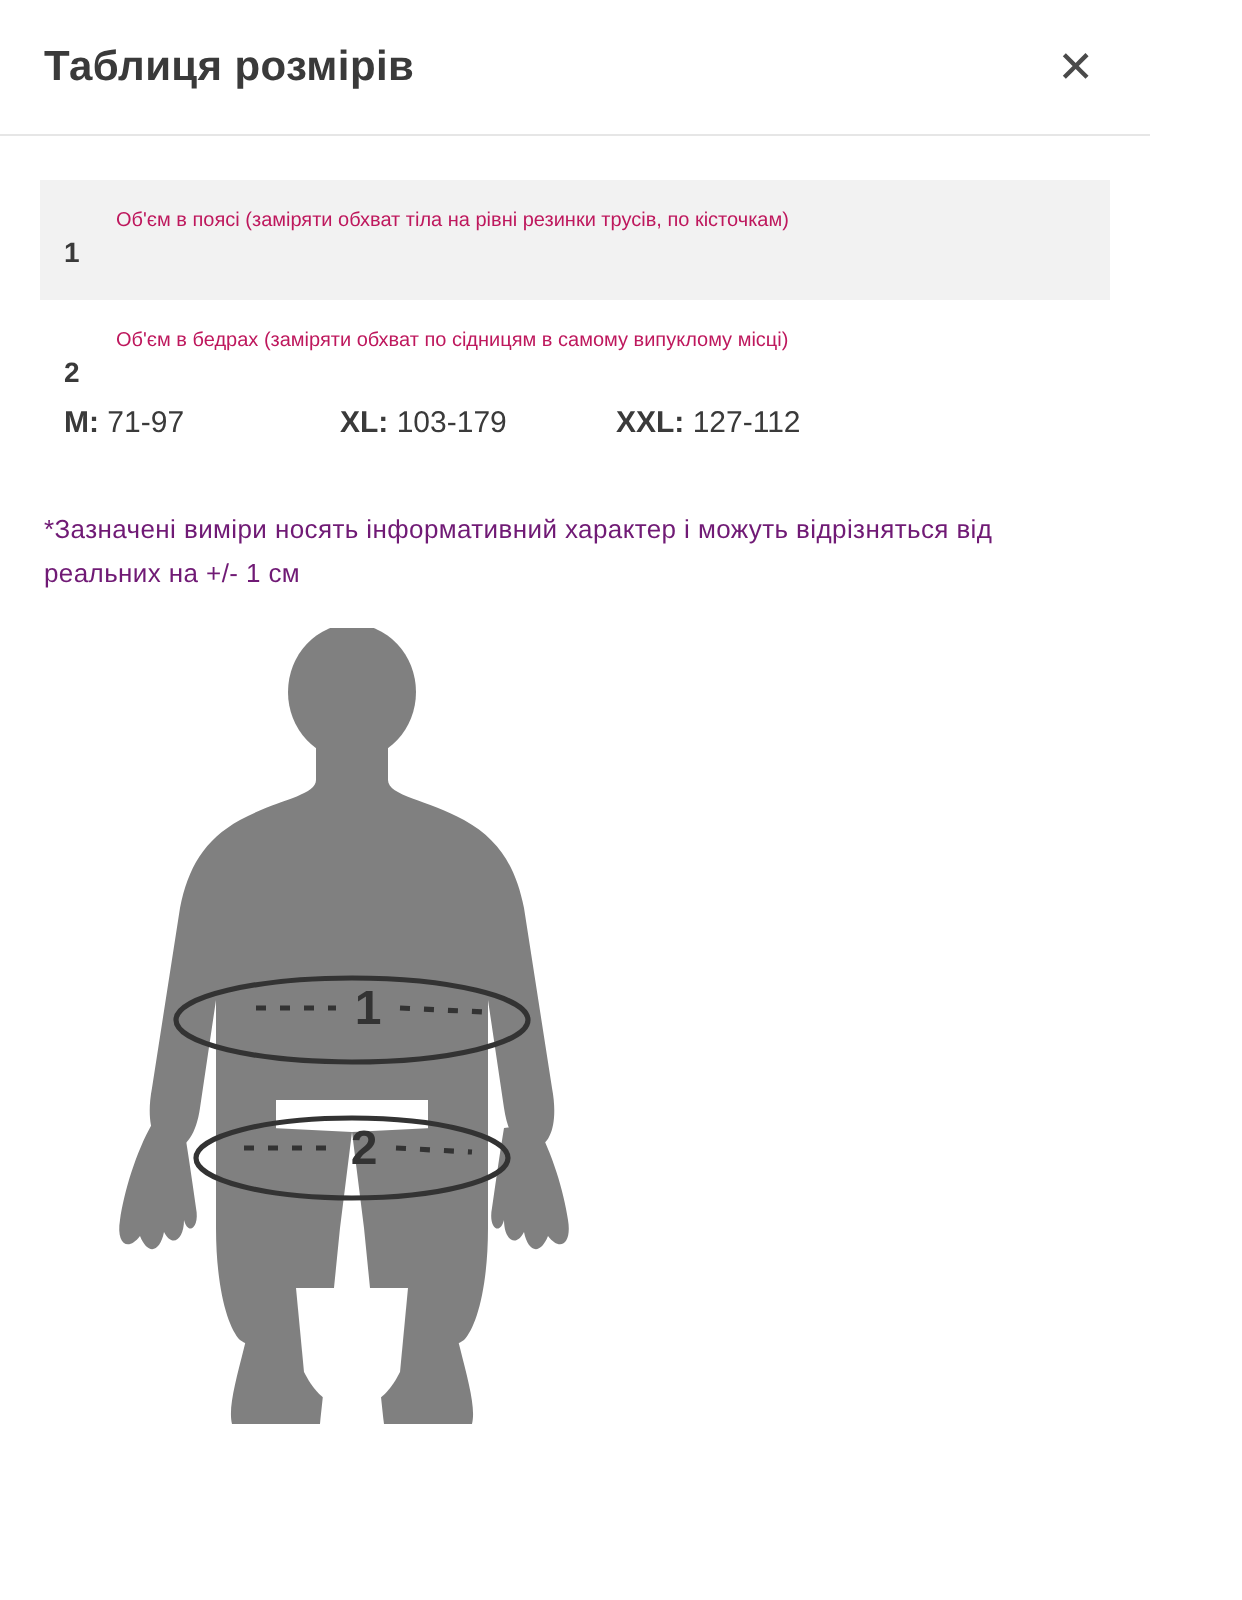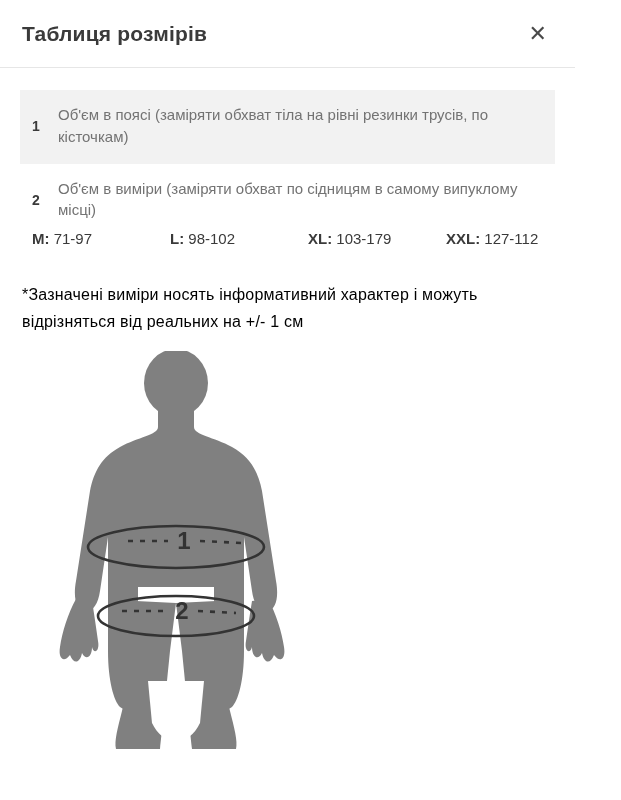--- a/index.html
+++ b/index.html
@@ -56,43 +56,43 @@
   .meas-num {
     width: 26px;
     flex: 0 0 26px;
     font-size: 14px;
     font-weight: bold;
     color: #3a3a3a;
     padding-top: 14px;
     text-align: left;
   }
   .meas-desc {
-    font-size: 15px;
-    color: #737373;
+    font-size: 10px;
+    color: #be185d;
     line-height: 1.45;
     padding-right: 6px;
   }
   .sizes {
     display: flex;
     margin-top: 9px;
     font-size: 15px;
     color: #3a3a3a;
   }
   .size-cell {
     width: 138px;
     flex: 0 0 138px;
     white-space: nowrap;
   }
   .size-cell .lbl {
     font-weight: bold;
   }
   .note {
     margin: 18px 22px 0 22px;
-    font-size: 16px;
-    color: #000000;
+    font-size: 13px;
+    color: #701a75;
     line-height: 1.7;
     letter-spacing: 0.2px;
   }
   .figure-wrap {
     margin-top: 16px;
     padding-left: 18px;
   }
   svg.body-figure { display: block; }
 </style>
 </head>
@@ -110,30 +110,26 @@
     <div class="meas-row shaded">
       <div class="meas-top">
         <div class="meas-num">1</div>
         <div class="meas-desc">Об'єм в поясі (заміряти обхват тіла на рівні резинки трусів, по кісточкам)</div>
       </div>
     </div>
 
     <div class="meas-row">
       <div class="meas-top">
         <div class="meas-num">2</div>
-        <div class="meas-desc">Об'єм в виміри (заміряти обхват по сідницям в самому випуклому місці)</div>
+        <div class="meas-desc">Об'єм в бедрах (заміряти обхват по сідницям в самому випуклому місці)</div>
       </div>
       <div class="sizes">
         <div class="size-cell">
           <span class="lbl">M:</span>
           <span>71-97</span>
-        </div>
-        <div class="size-cell">
-          <span class="lbl">L:</span>
-          <span>98-102</span>
         </div>
         <div class="size-cell">
           <span class="lbl">XL:</span>
           <span>103-179</span>
         </div>
         <div class="size-cell">
           <span class="lbl">XXL:</span>
           <span>127-112</span>
         </div>
       </div>

